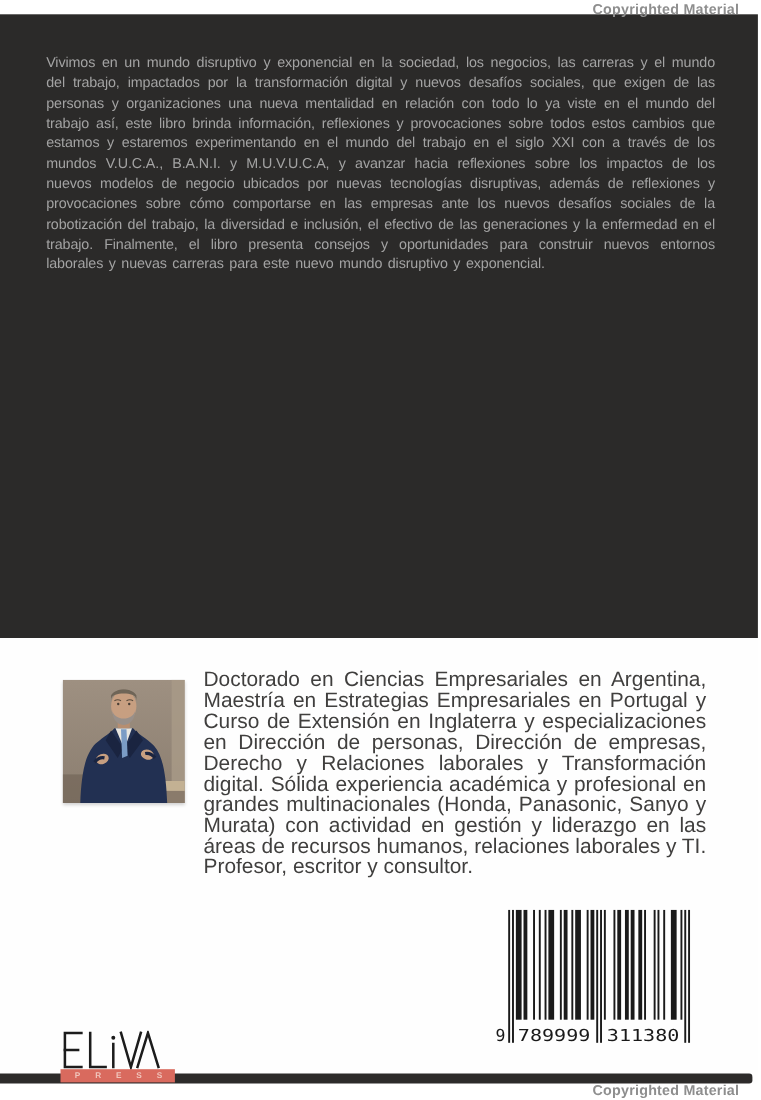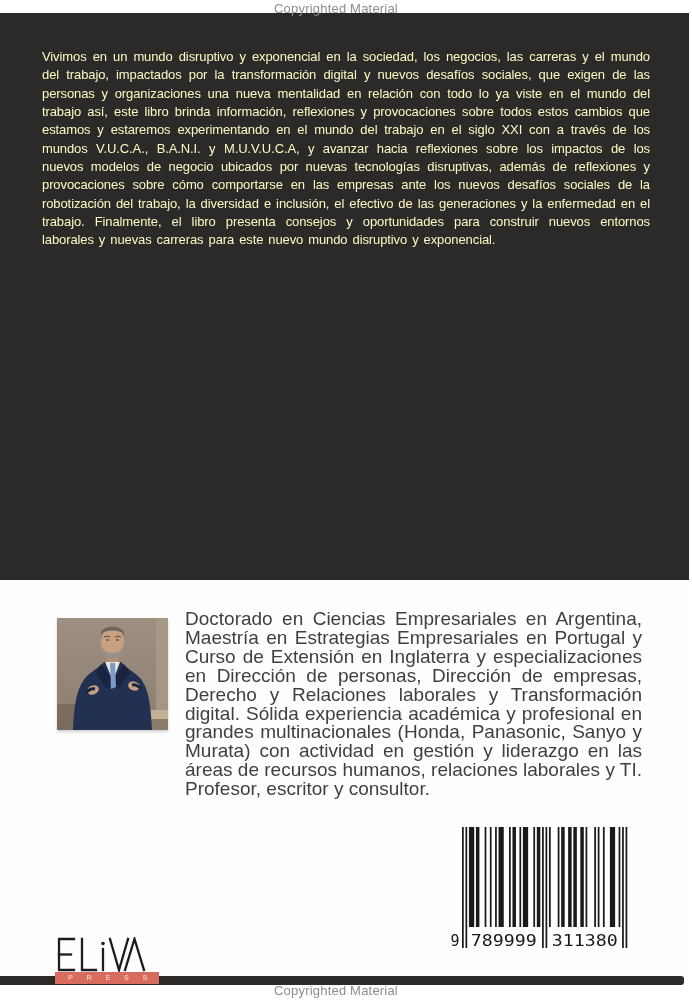--- a/index.html
+++ b/index.html
@@ -1,36 +1,36 @@
 <!DOCTYPE html>
 <html><head>
 <meta charset="utf-8">
 <style>
   html,body{margin:0;padding:0;}
   body{
     width:692px;height:1000px;position:relative;overflow:hidden;
     background:#ffffff;font-family:"Liberation Sans",sans-serif;
   }
   .watermark{
-    position:absolute;left:0;right:20px;text-align:center;
-    color:#8e8e8e;font-weight:normal;font-size:13px;letter-spacing:.2px;
+    position:absolute;left:0;right:20px;text-align:right;
+    color:#8e8e8e;font-weight:bold;font-size:13px;letter-spacing:.2px;
     z-index:6;font-family:"Liberation Sans",sans-serif;
   }
   .watermark.top{top:1px;}
   .watermark.bottom{top:983px;}
   .cover{
     position:absolute;left:0;top:13px;width:689px;height:972px;
     background:#fefefe;
   }
   .cover-dark{
     box-sizing:border-box;height:567px;background:#2b2a29;
     padding:35px 39px 0 42px;
   }
   .synopsis{
-    color:#fef9c3;font-size:13px;line-height:18.35px;
+    color:#a3a3a3;font-size:13px;line-height:18.35px;
     text-align:justify;letter-spacing:-.1px;word-spacing:1.5px;
   }
   .white-section{position:relative;height:396px;}
   .author-photo{
     position:absolute;left:57px;top:38px;width:111px;height:112px;
     box-shadow:0 2px 3px rgba(0,0,0,.18);
   }
   .author-photo svg{display:block;filter:blur(.4px);}
   .author-bio{
     position:absolute;left:185px;top:30px;width:457px;

